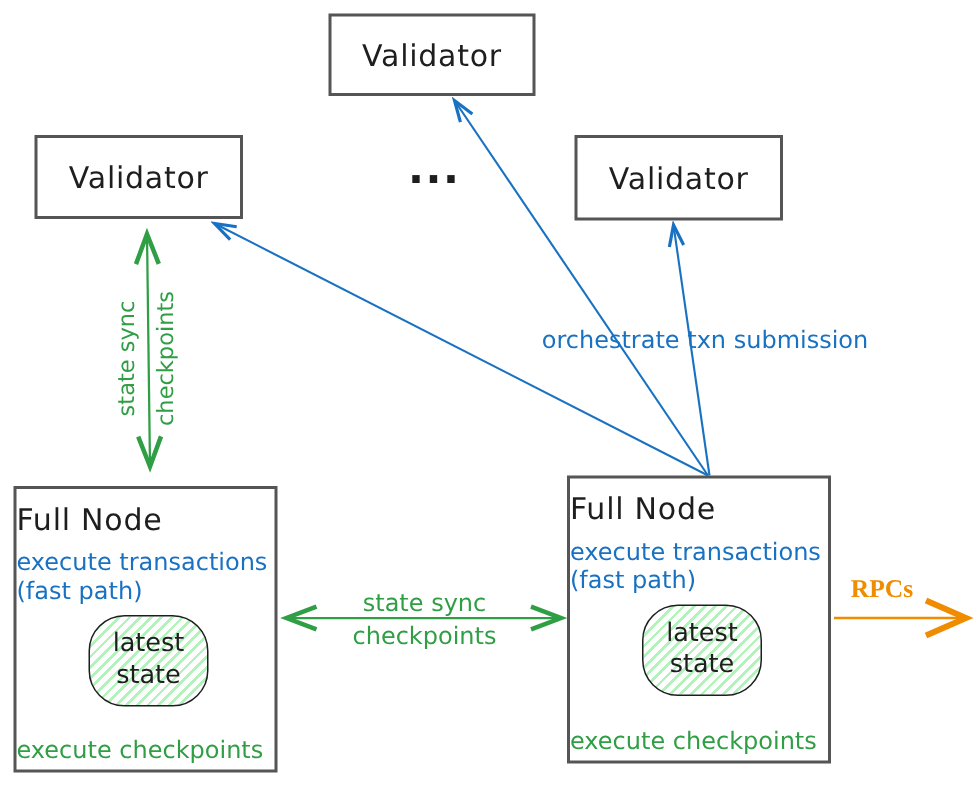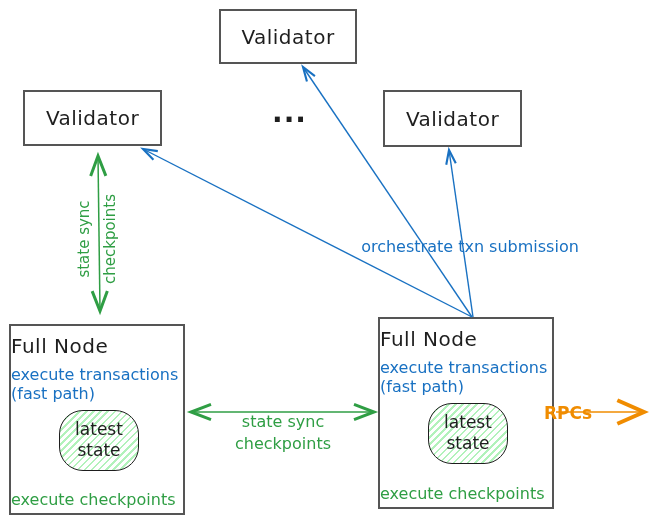--- a/index.html
+++ b/index.html
@@ -26,21 +26,21 @@
     background:repeating-linear-gradient(135deg,
       rgba(255,255,255,0) 0px, rgba(255,255,255,0) 3.2px,
       var(--green_fill,#b2f2bb) 3.2px, var(--green_fill,#b2f2bb) 5px);
     text-align:center; font-size:17px; line-height:21px; color:var(--ink);
     padding-top:8px;
   }
   .edge-label { position:absolute; z-index:3; white-space:nowrap; }
   .lbl-blue { color:var(--blue); font-size:16px; }
   .lbl-green { color:var(--green); font-size:16px; }
   .lbl-orange { color:var(--orange); font-size:17px; font-weight:bold; }
-  .centered { text-align:center;margin-top:20px; }
+  .centered { text-align:center; }
   .rot { transform:translate(-50%,-50%) rotate(-90deg); font-size:15px; }
   svg line { fill:none; }
   .l-blue { stroke:var(--blue); stroke-width:1.4; }
   .l-green { stroke:var(--green); stroke-width:1.5; }
   .l-orange { stroke:var(--orange); stroke-width:1.7; }
   .mh { fill:none; stroke-width:1.5; }
 </style>
 </head>
 <body>
 
@@ -106,15 +106,15 @@
   </div>
 
   <div class="edge-label lbl-blue centered" style="left:340px; top:217px; width:260px;">orchestrate txn submission</div>
 
   <div class="edge-label lbl-green rot" style="left:84px; top:239px;">state sync</div>
   <div class="edge-label lbl-green rot" style="left:110px; top:239px;">checkpoints</div>
 
   <div class="edge-label lbl-green centered" style="left:190px; top:392px; width:186px;">state sync</div>
   <div class="edge-label lbl-green centered" style="left:190px; top:414px; width:186px;">checkpoints</div>
 
-  <div class="edge-label lbl-orange centered" style="left:528px; top:383px; width:80px;">RPCs</div>
+  <div class="edge-label lbl-orange centered" style="left:548px; top:383px; width:80px;font-family:Liberation Serif, serif;">RPCs</div>
 
 </div>
 
 </body></html>

